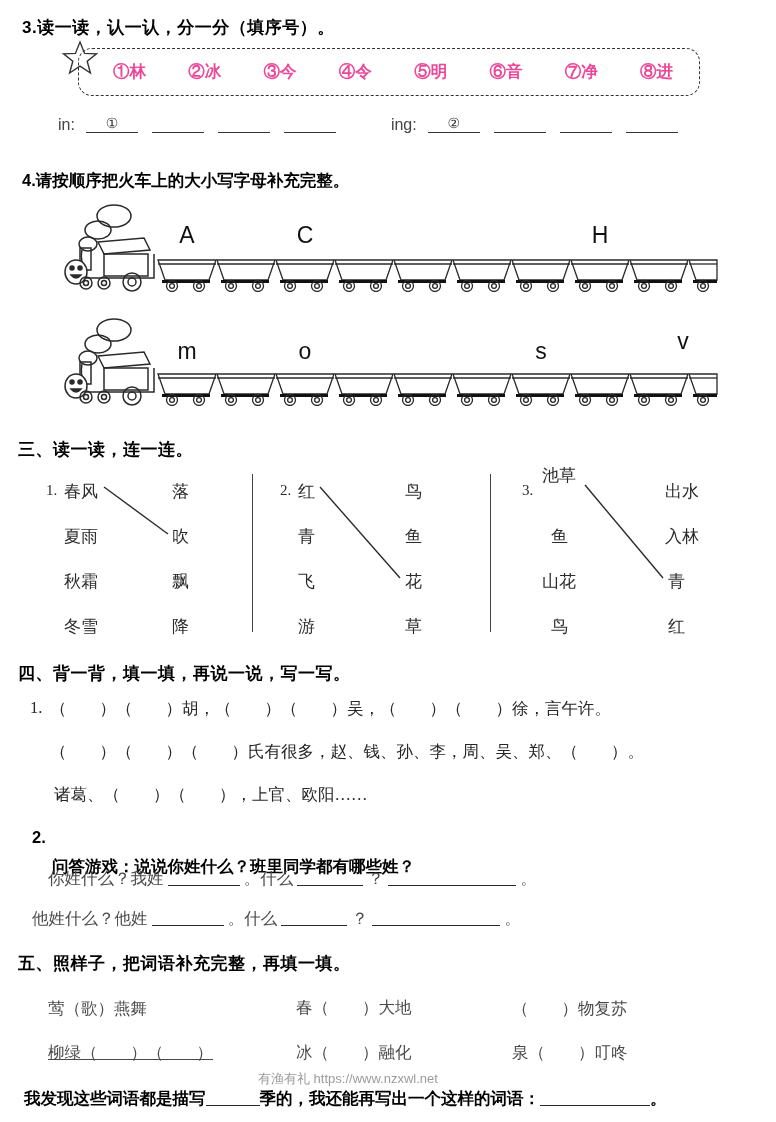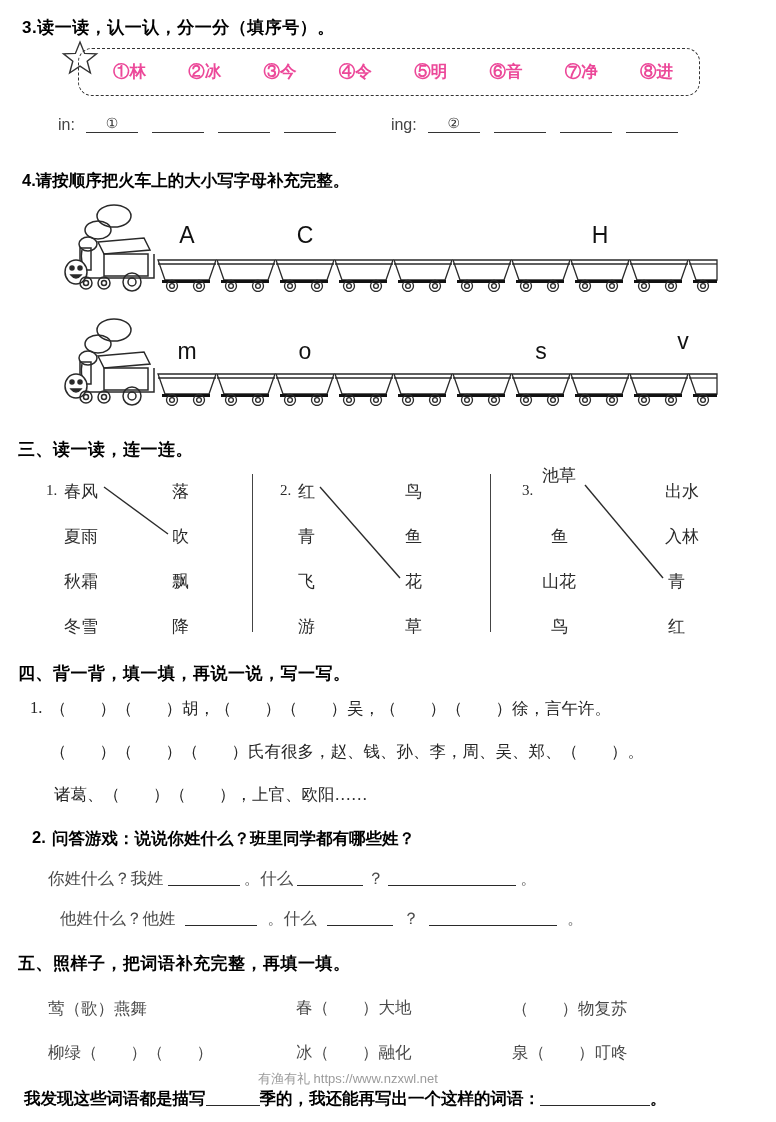--- a/index.html
+++ b/index.html
@@ -477,49 +477,49 @@
   </div>
 
   <div class="sec-head abs" style="left:18px; top:662px;">四、背一背，填一填，再说一说，写一写。</div>
 
   <span class="body-row" style="left:30px; top:698px;">1.</span>
   <span class="body-row" style="left:50px; top:698px;">（　　）（　　）胡，（　　）（　　）吴，（　　）（　　）徐，言午许。</span>
   <span class="body-row" style="left:50px; top:741px;">（　　）（　　）（　　）氏有很多，赵、钱、孙、李，周、吴、郑、（　　）。</span>
   <span class="body-row" style="left:54px; top:784px;text-align:right;">诸葛、（　　）（　　），上官、欧阳……</span>
 
   <span class="num-head abs" style="left:32px; top:828px;">2.</span>
-  <span class="num-head abs" style="left:52px; top:828px;">问答游戏：说说你姓什么？班里同学都有哪些姓？</span>
+  <span class="num-head abs" style="left:52px; top:856px;">问答游戏：说说你姓什么？班里同学都有哪些姓？</span>
 
   <div class="body-row light" style="left:48px; top:868px;">
     <span>你姓什么？我姓</span>
     <span class="ul-blank" style="width:72px"></span>
     <span>。什么</span>
     <span class="ul-blank" style="width:66px"></span>
     <span>？</span>
     <span class="ul-blank" style="width:128px"></span>
     <span>。</span>
   </div>
 
-  <div class="body-row light" style="left:60px; top:908px;font-family:Liberation Mono, monospace;">
+  <div class="body-row light" style="left:32px; top:908px;">
     <span>他姓什么？他姓</span>
     <span class="ul-blank" style="width:72px"></span>
     <span>。什么</span>
     <span class="ul-blank" style="width:66px"></span>
     <span>？</span>
     <span class="ul-blank" style="width:128px"></span>
     <span>。</span>
   </div>
 
   <div class="sec-head abs" style="left:18px; top:952px;">五、照样子，把词语补充完整，再填一填。</div>
 
   <span class="body-row light" style="left:48px; top:998px;">莺（歌）燕舞</span>
   <span class="body-row light" style="left:296px; top:997px;">春（　　）大地</span>
   <span class="body-row light" style="left:512px; top:998px;">（　　）物复苏</span>
 
-  <span class="body-row light" style="left:48px; top:1042px;">柳绿（　　）（　　）</span>
+  <span class="body-row light" style="left:48px; top:1042px;text-decoration:underline;">柳绿（　　）（　　）</span>
   <span class="body-row light" style="left:296px; top:1042px;">冰（　　）融化</span>
   <span class="body-row light" style="left:512px; top:1042px;">泉（　　）叮咚</span>
 
   <div class="watermark">有渔有礼 https://www.nzxwl.net</div>
 
   <div class="final-row">
     <span>我发现这些词语都是描写</span><span class="ul-blank" style="width:54px"></span><span>季的，我还能再写出一个这样的词语：</span><span class="ul-blank" style="width:110px"></span><span>。</span>
   </div>
 
 </div>

